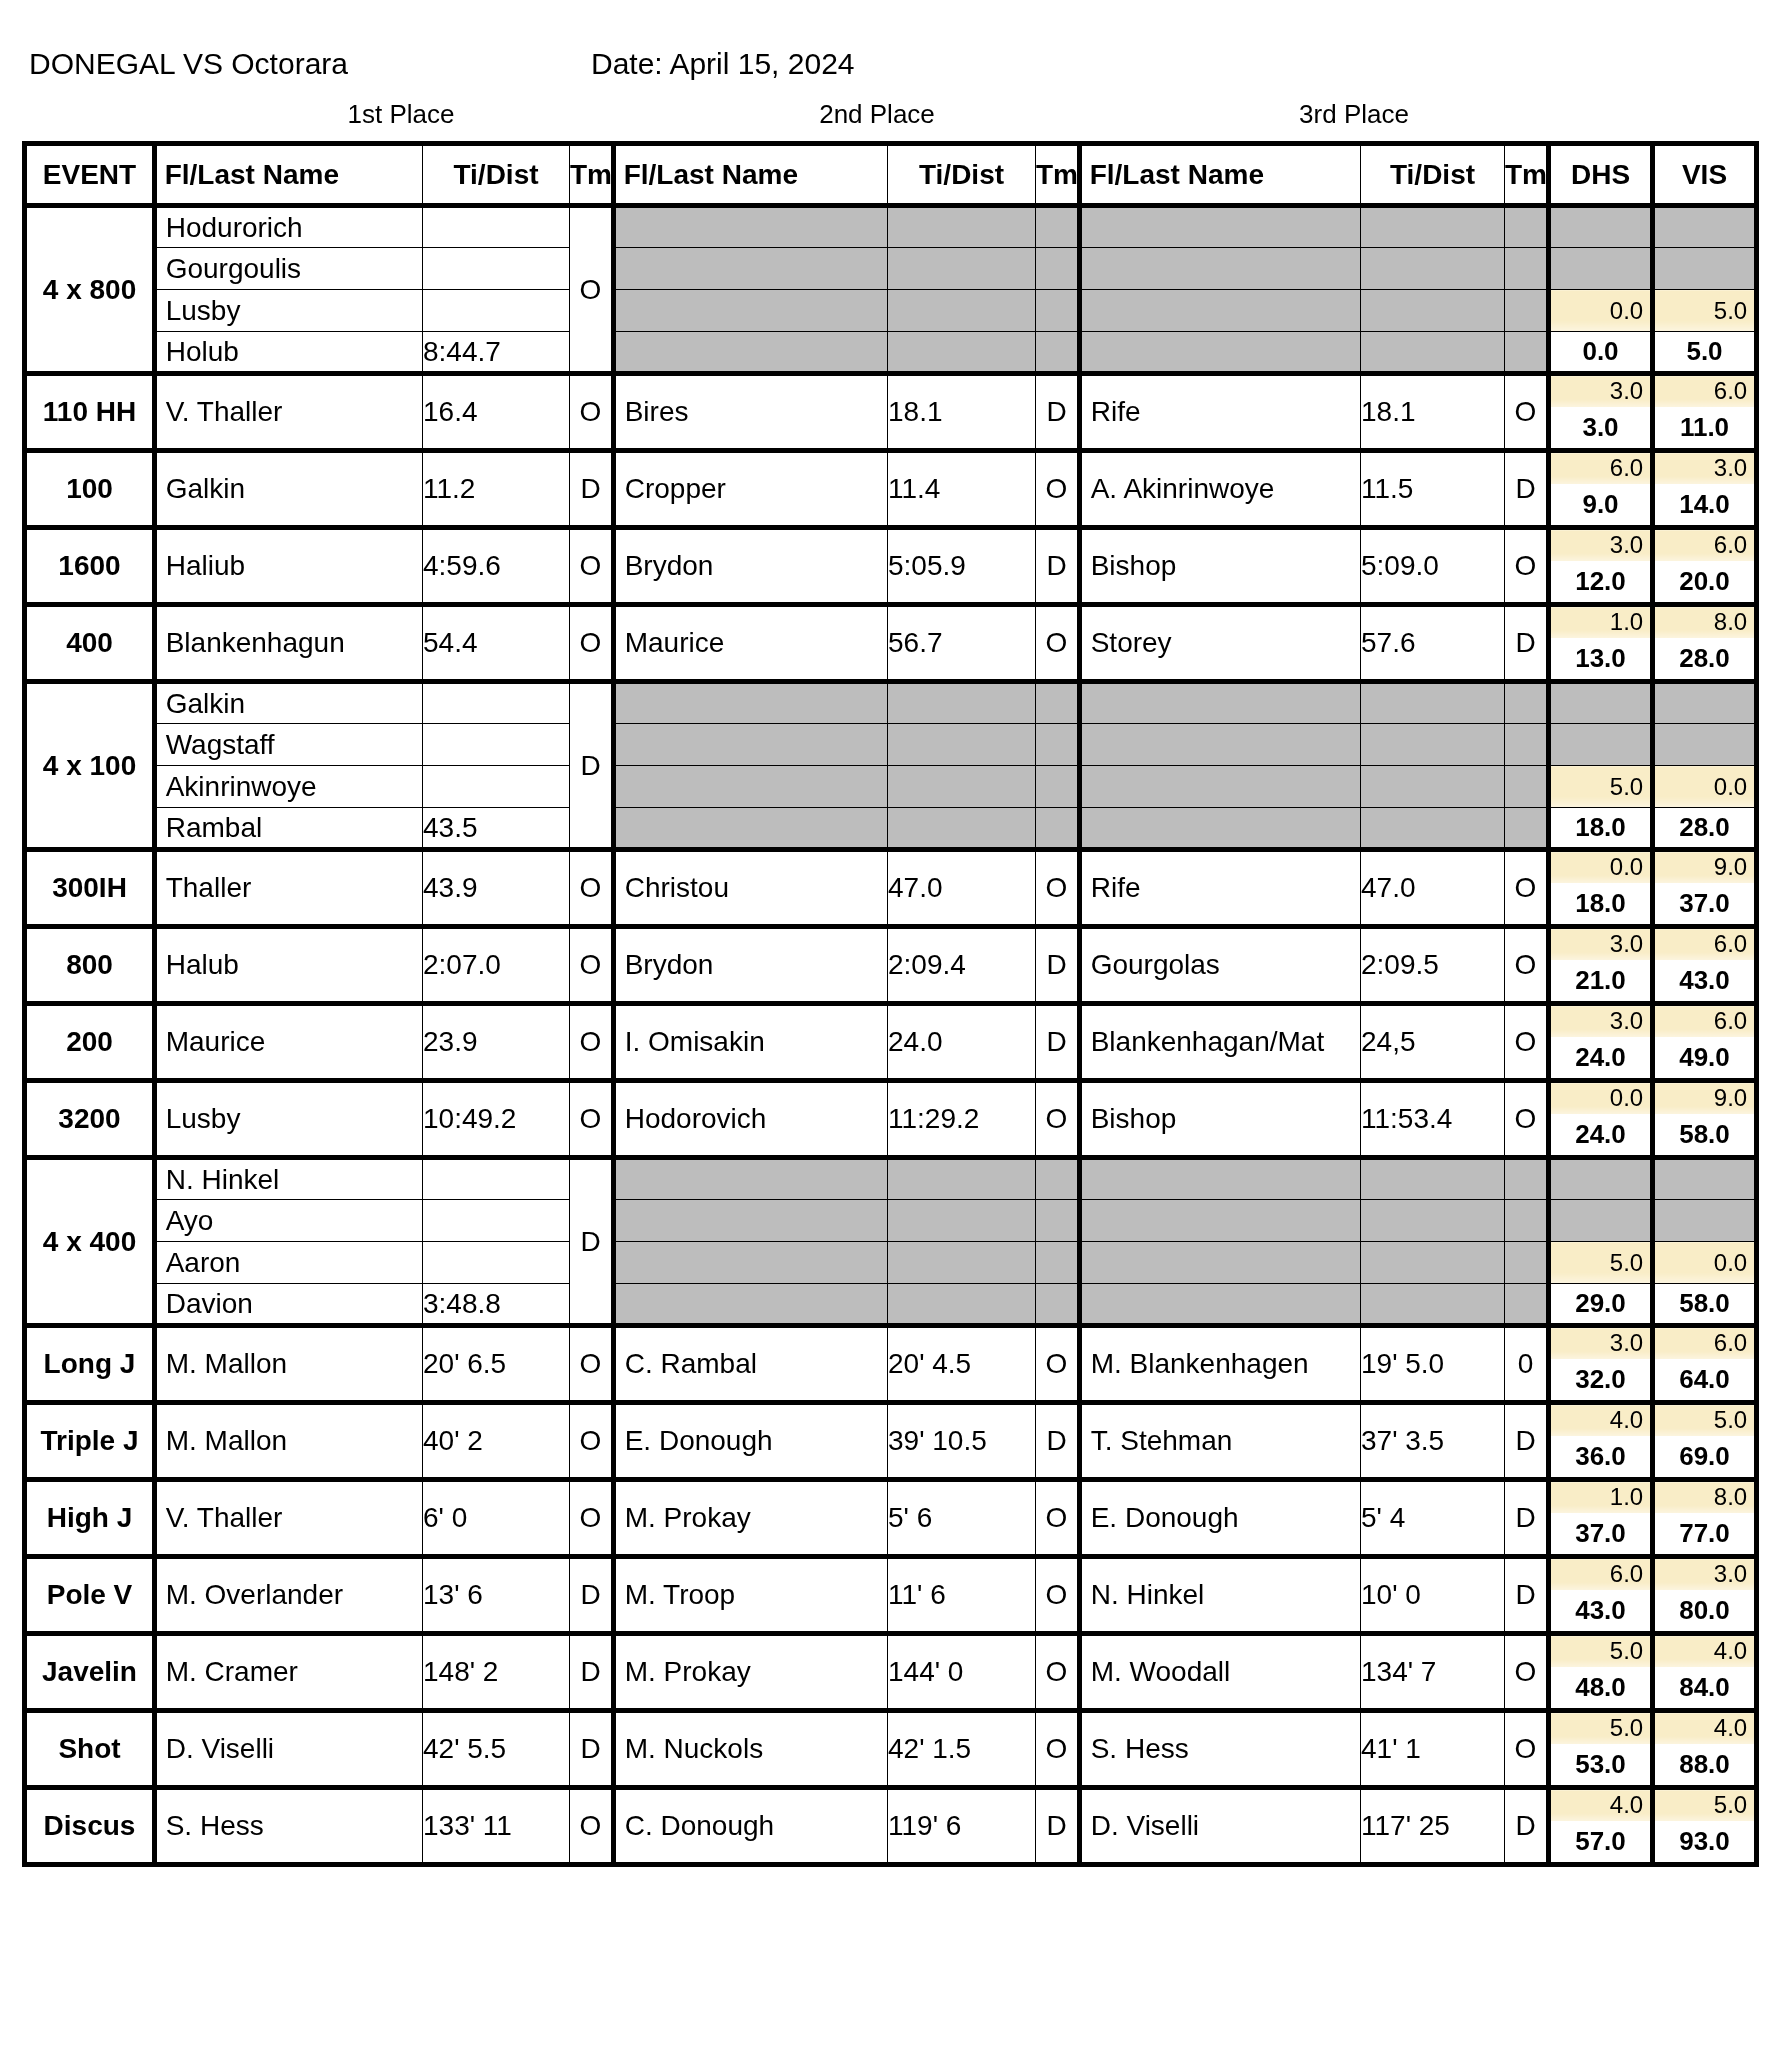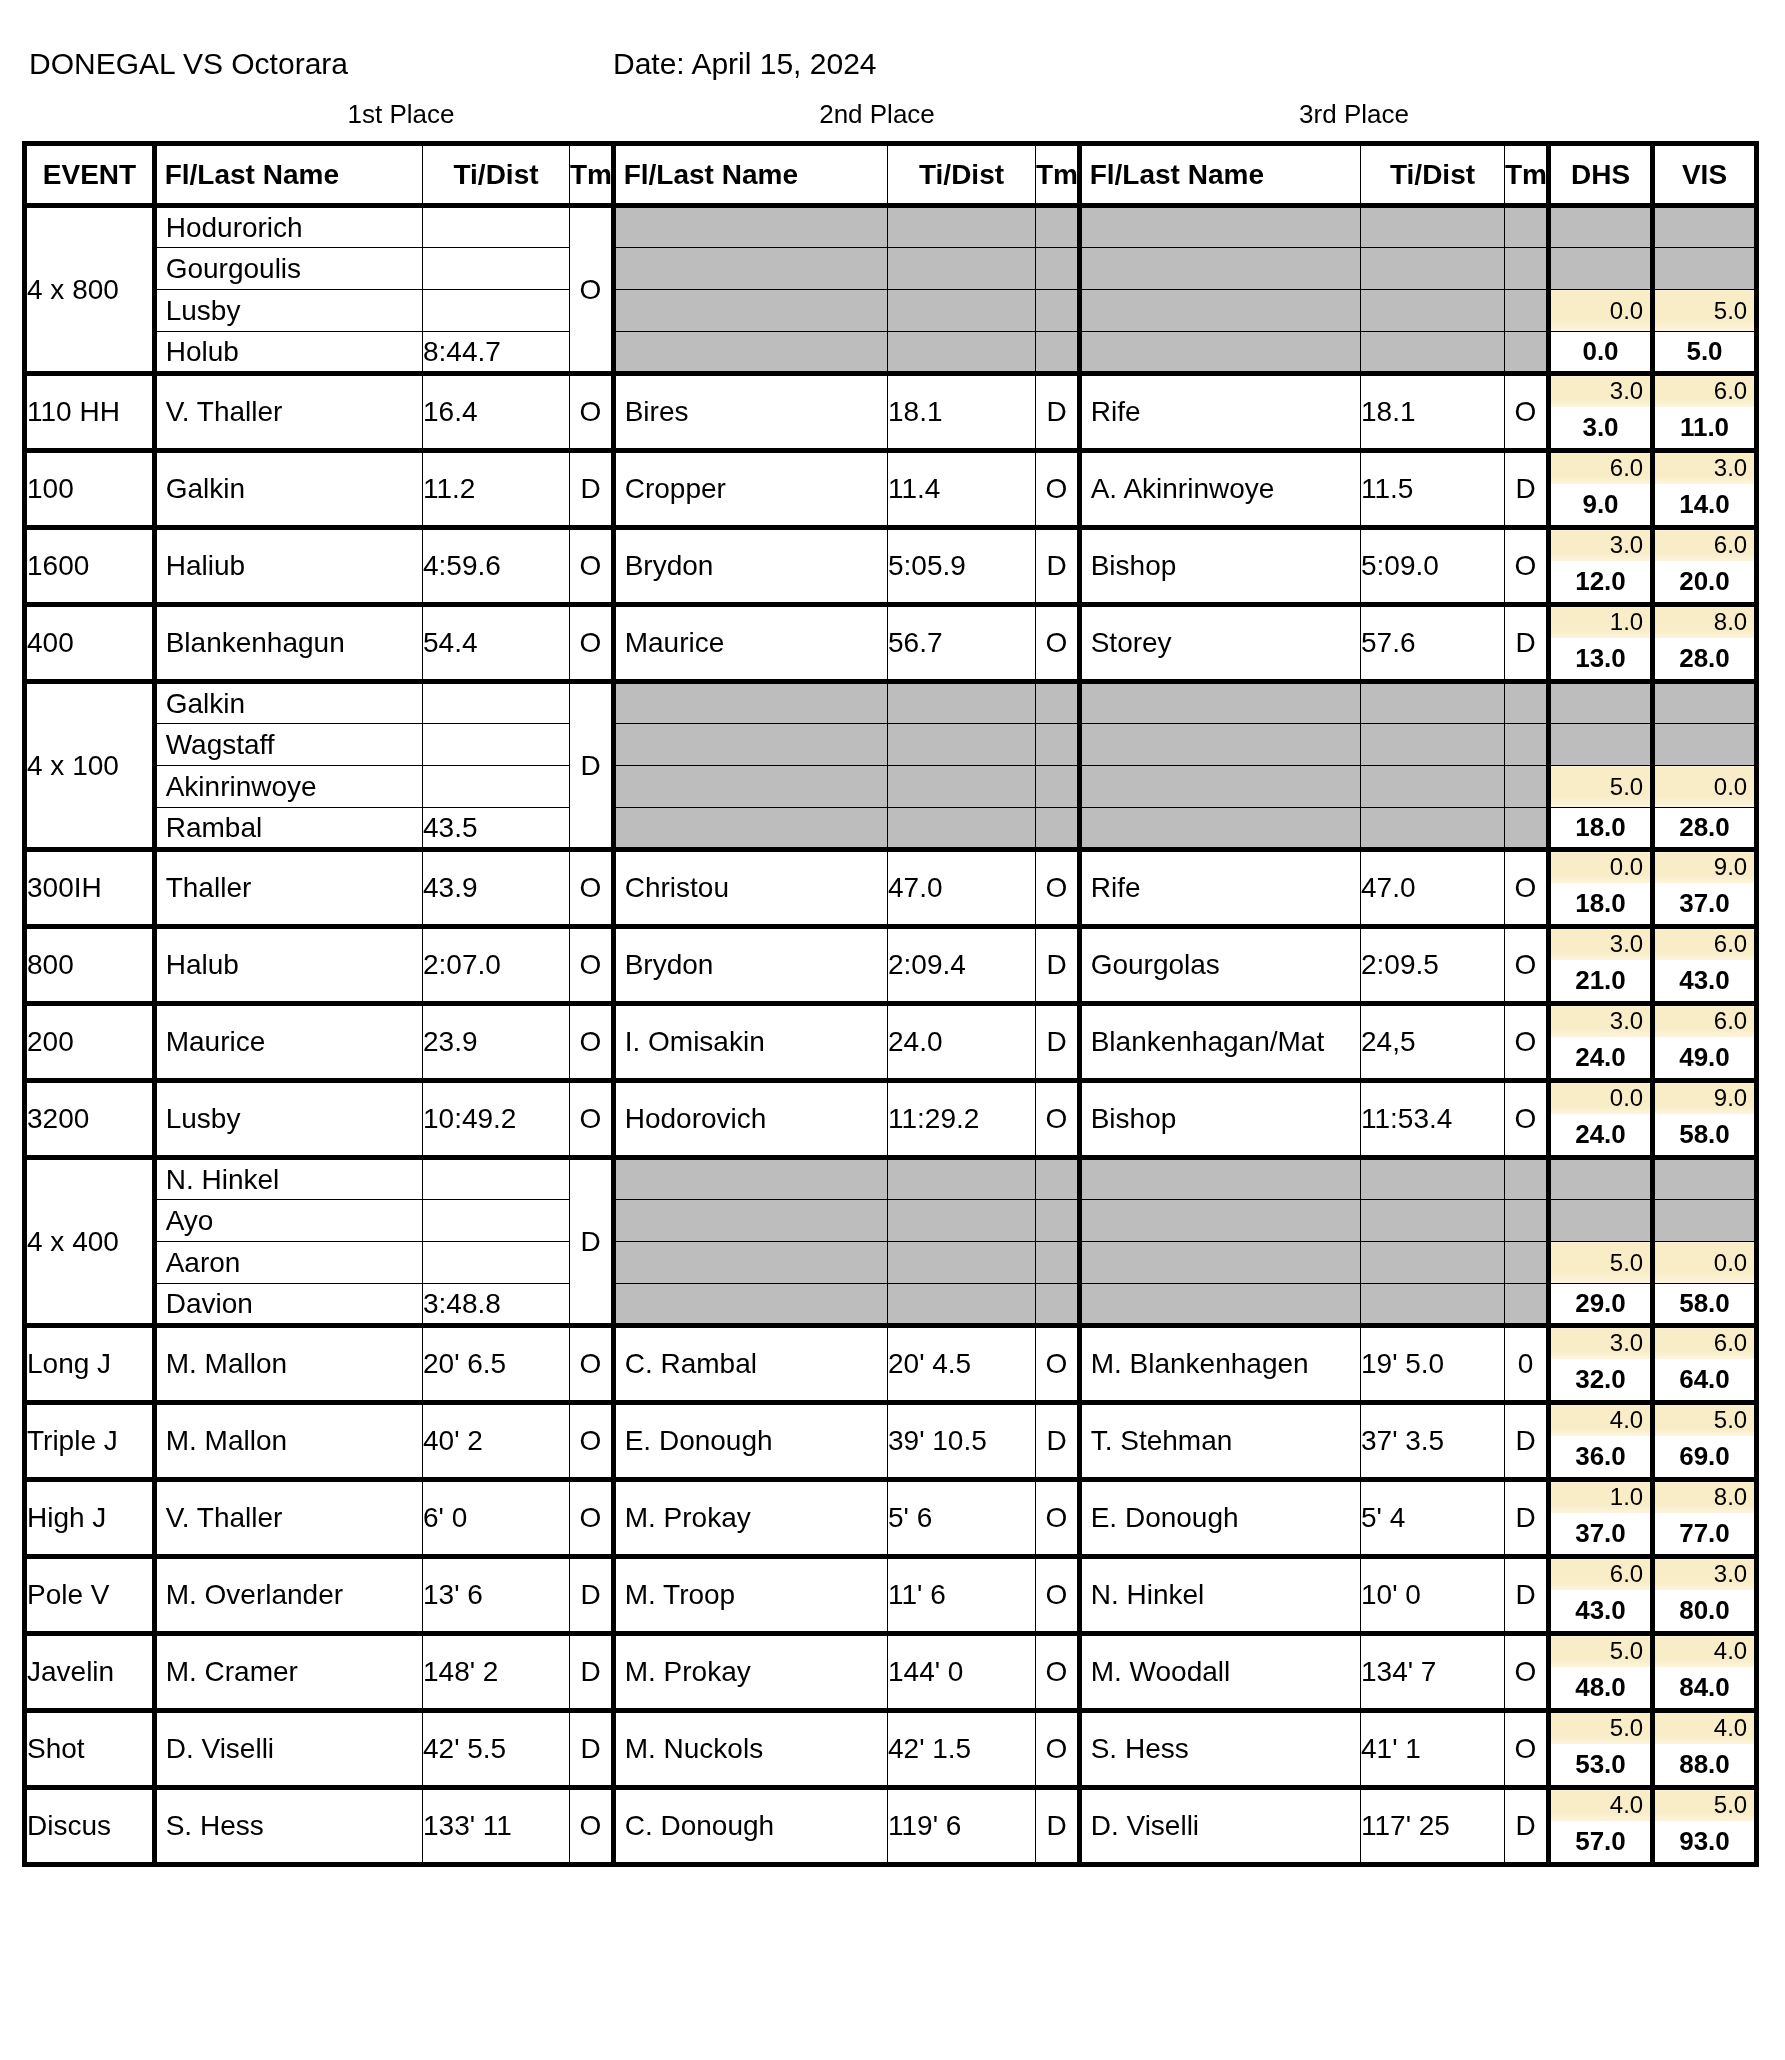--- a/index.html
+++ b/index.html
@@ -8,21 +8,21 @@
     font-family:"Liberation Sans","DejaVu Sans",sans-serif;
     color:#000;position:relative;overflow:hidden;
   }
   .title{
     padding-top:35px;text-align:center;
     font-size:33px;font-weight:bold;letter-spacing:0.5px;
   }
   .meta{position:relative;height:48px;margin-top:47px;font-size:30px;}
   .meta span{position:absolute;top:0;white-space:nowrap;}
   .meta .teams{left:29px;}
-  .meta .date{left:613px;}
+  .meta .date{left:591px;}
   .meta .weather{left:1038px;}
   .places{position:relative;height:46px;font-size:26px;}
   .places span{position:absolute;top:3.9px;transform:translateX(-50%);white-space:nowrap;}
   .places .p1{left:401px;}
   .places .p2{left:877px;}
   .places .p3{left:1354px;}
 
   table{
     margin-left:22px;
     border-collapse:collapse;table-layout:fixed;
@@ -46,21 +46,21 @@
   thead tr{height:62px;}
   th{font-weight:bold;text-align:center;border-bottom-width:5.8px;border-top-width:5.8px;}
   th.h-name{text-align:left;padding-left:7.7px;}
   
   tr.evstart>td{border-top-width:5.8px;}
   
   tr.sub{height:42px;}
   tr.r-pts{height:33px;}
   tr.r-tot{height:44px;}
 
-  td.event{text-align:left;}
+  td.event{text-align:center;font-weight:bold;}
   td.name{text-align:left;padding-left:8.7px;}
   td.mark{}
   td.tm{text-align:center;}
   td.gray{background:var(--shaded,#BDBDBD);}
   td.pts{
     background:linear-gradient(to bottom,var(--ptsbg,#F9EDC7) 0%,var(--ptsbg,#F9EDC7) 74%,#FCF5E0 100%);
     text-align:right;padding-right:6.8px;font-size:24px;
   }
   td.pts-std{border-bottom-style:hidden;}
   td.tot{font-weight:bold;text-align:center;font-size:26px;}

